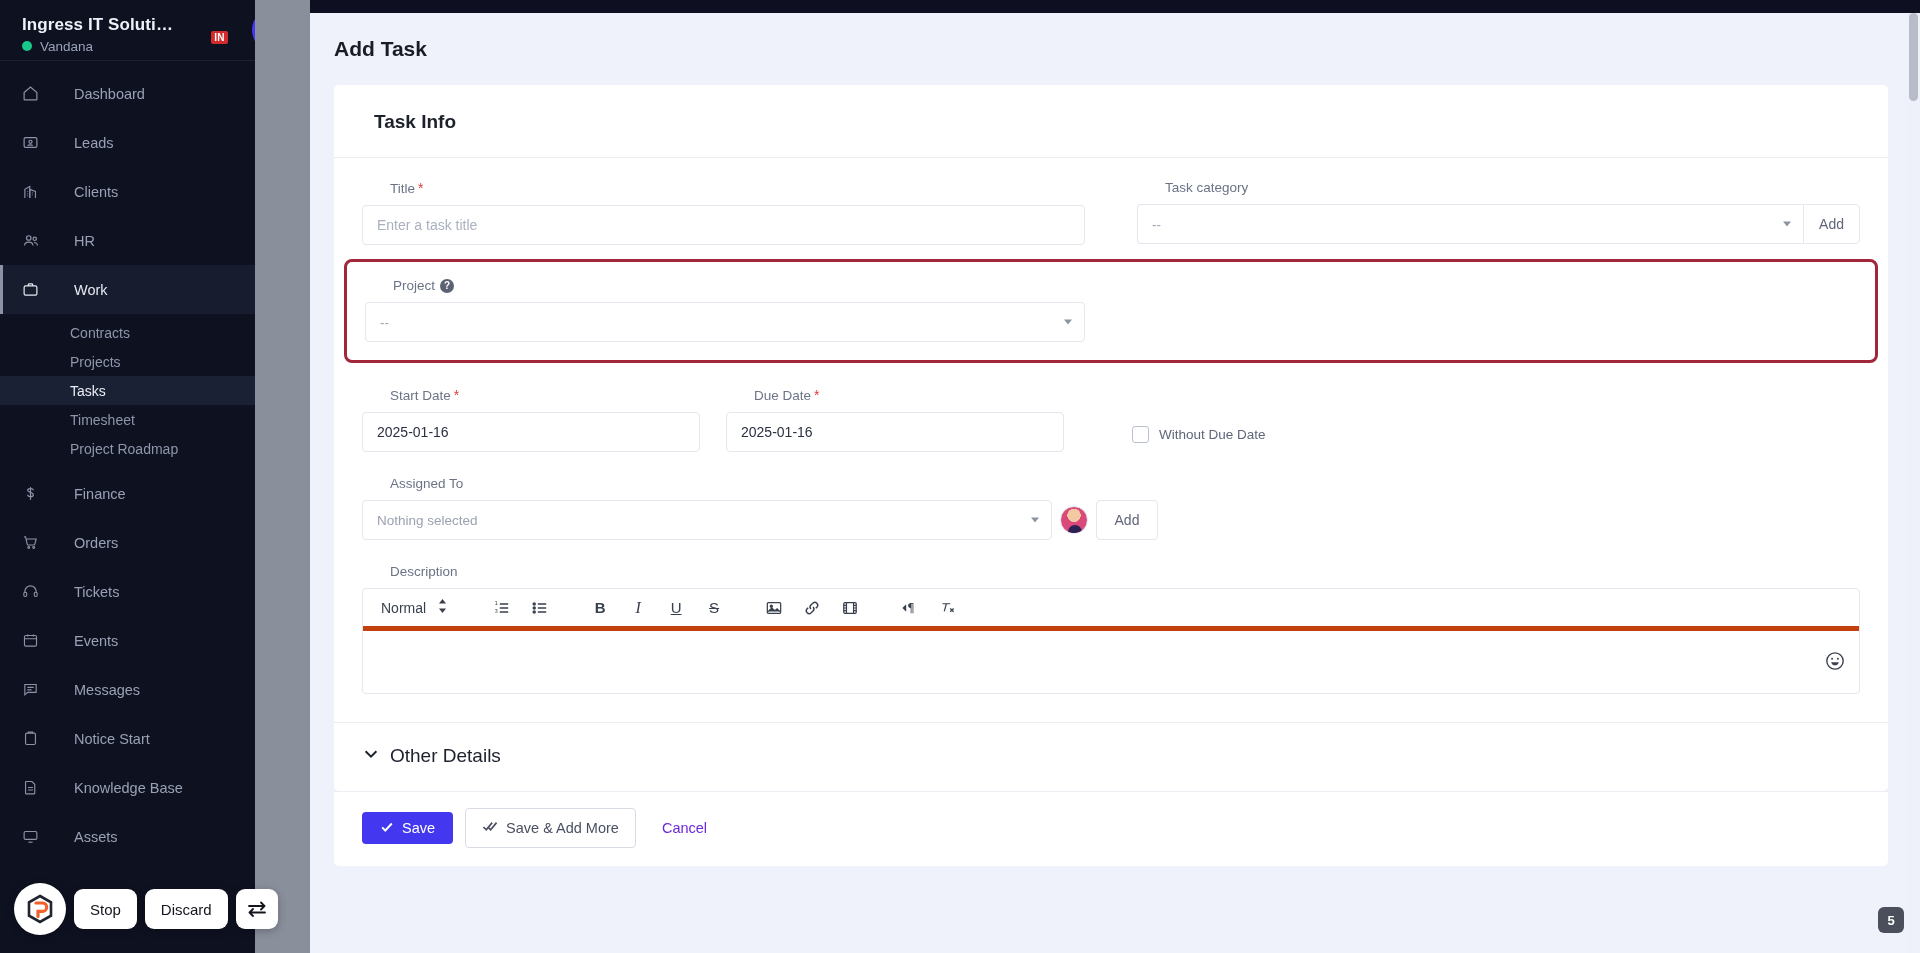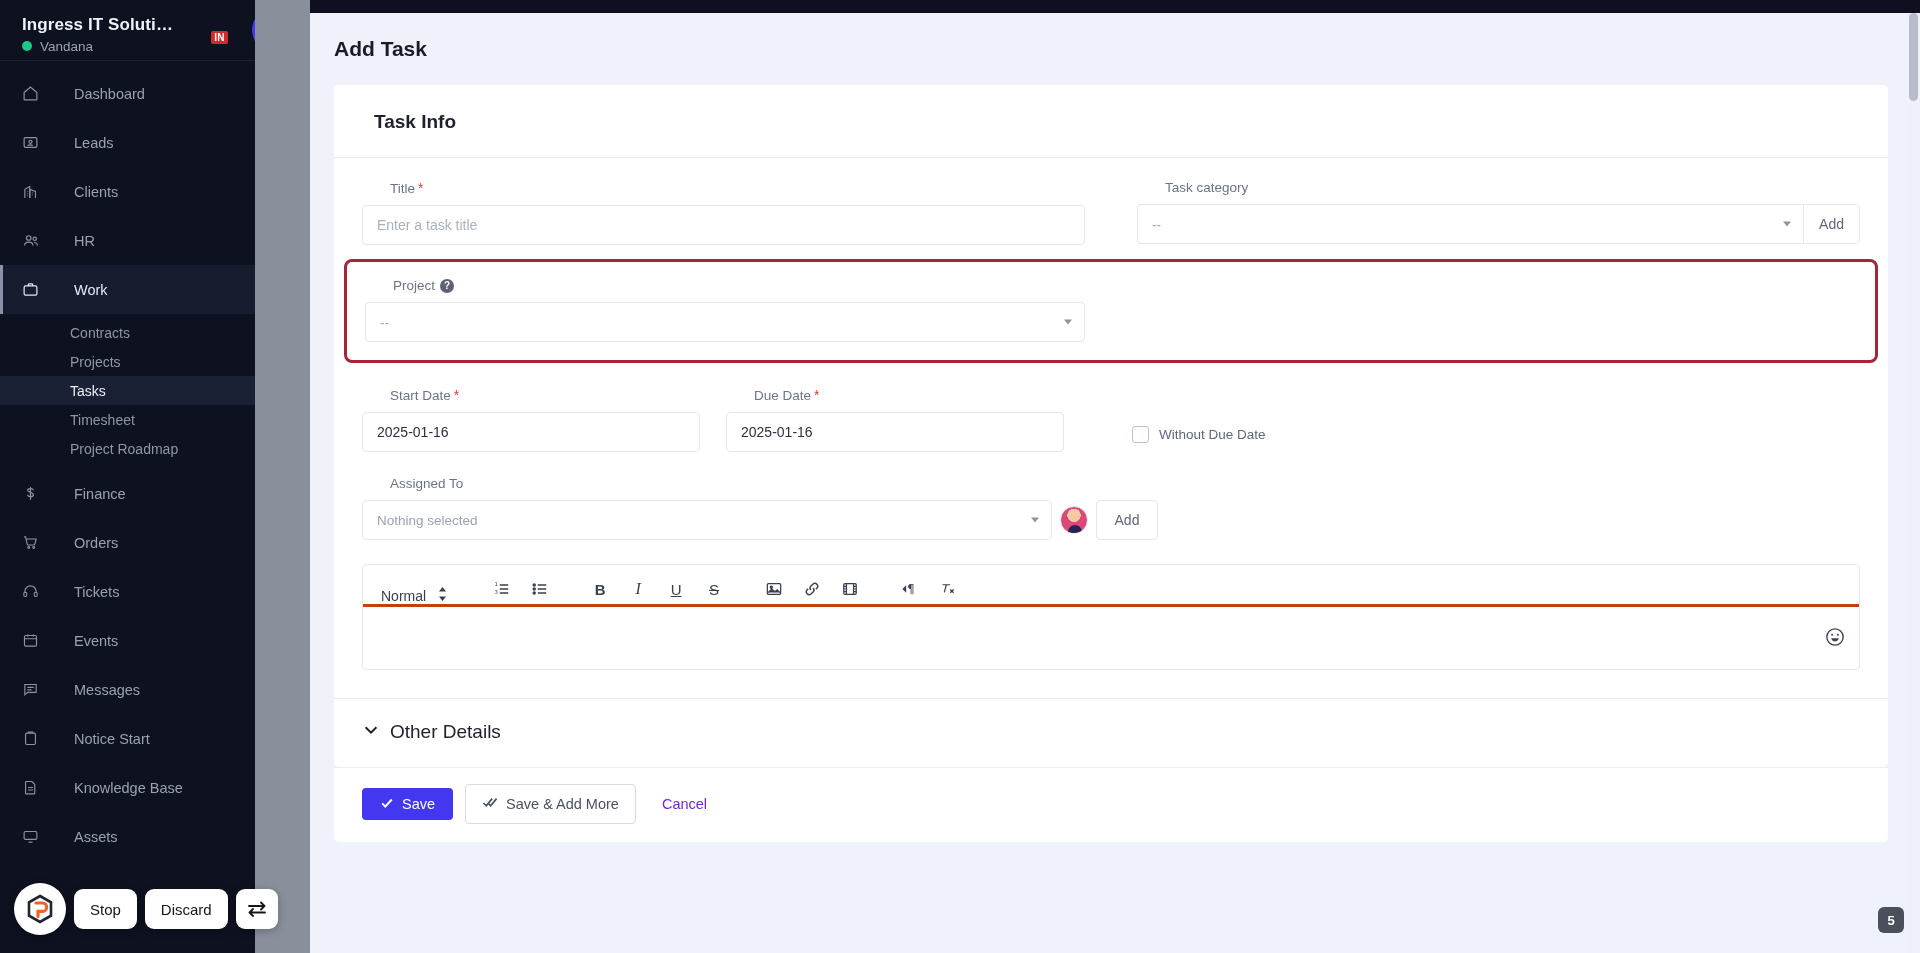--- a/index.html
+++ b/index.html
@@ -186,22 +186,22 @@
   .chk-wrap { display: flex; align-items: center; gap: 10px; padding-top: 30px; padding-left: 42px; }
   .chk {
     width: 17px; height: 17px; border: 1px solid #b9c0ce; border-radius: 3px;
     background: #fff; cursor: pointer;
   }
   .chk-lbl { font-size: 13.5px; color: #5f6678; }
 
   
   .editor { border: 1px solid #e4e7ee; border-radius: 4px; }
   .editor-tb {
-    height: 42px; display: flex; align-items: flex-end; gap: 8px;
-    border-bottom: 3px solid #c2410c; padding: 0 8px;
+    height: 42px; display: flex; align-items: center; gap: 8px;
+    border-bottom: 5px solid #c2410c; padding: 0 8px;
   }
   .tb-sel {
     display: flex; align-items: center; gap: 12px;
     font-size: 14px; color: #3a3f4d; padding: 0 10px; cursor: pointer;
   }
   .tb-sep { width: 14px; }
   .tb-btn {
     width: 30px; height: 30px; display: flex; align-items: center; justify-content: center;
     color: #39404e; cursor: pointer; font-size: 14px;
   }
@@ -540,20 +540,21 @@
             <div class="sel" style="border-radius:4px">
               <span>Nothing selected</span>
               <span class="caret"></span>
             </div>
             <span class="avatar"></span>
             <button class="add-plain">Add</button>
           </div>
         </div>
 
         <div class="field-block">
+          <label class="fl">Description</label>
           <div class="editor">
             <div class="editor-tb">
               <div class="tb-sel">
                 <span>Normal</span>
                 <span>
                   <svg width="9" height="14" viewBox="0 0 9 14" fill="currentColor">
                       <path d="M4.5 0 8 4.5H1z"></path>
                       <path d="M4.5 14 1 9.5h7z"></path>
                     </svg>
                 </span>

